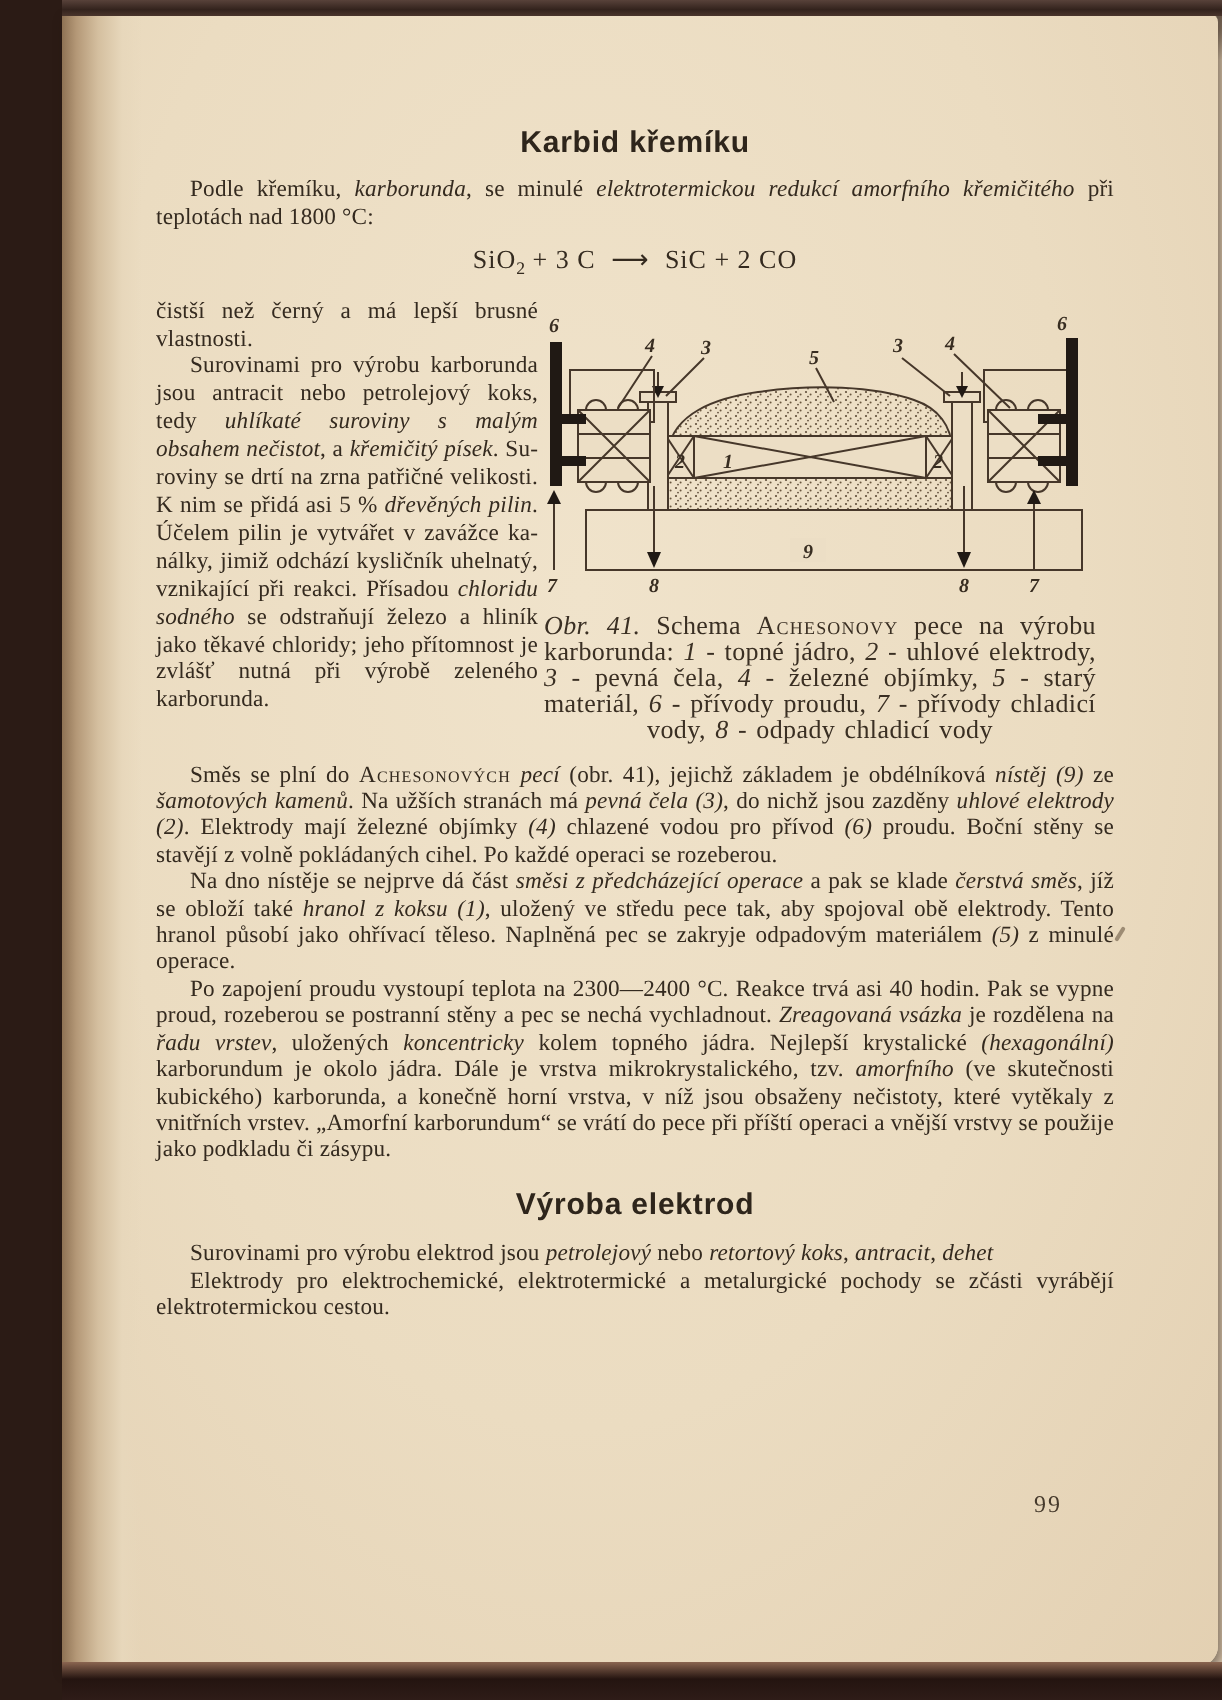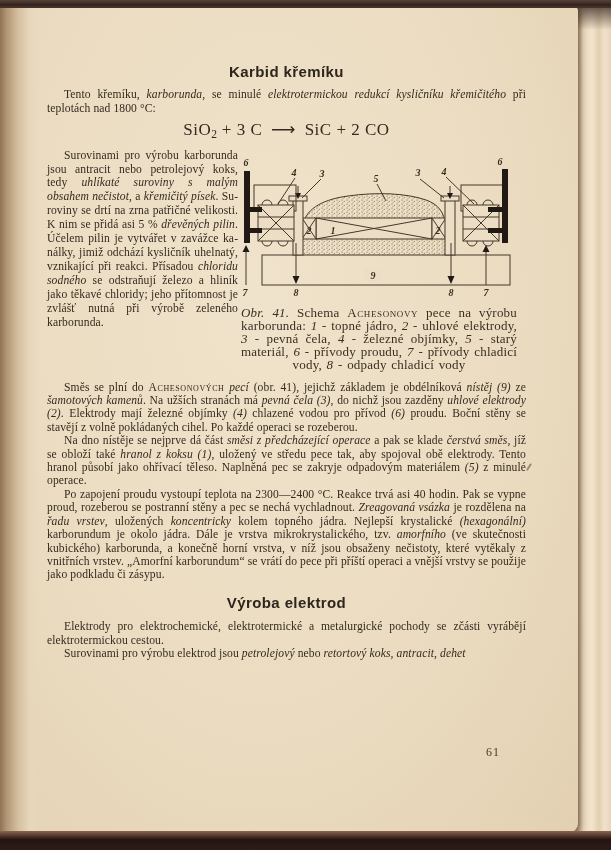--- a/index.html
+++ b/index.html
@@ -1,21 +1,21 @@
 <!DOCTYPE html>
 <html><head>
 <meta charset="utf-8">
 <style>
   html,body{margin:0;padding:0;}
   body{
     width:611px;height:850px;position:relative;overflow:hidden;
     background:#2b1b15;
     font-family:"Liberation Serif","DejaVu Serif",serif;
   }
-  .scan{position:absolute;inset:0;}
+  .scan{position:absolute;inset:0;margin-left:31px;}
   
   .band-top{position:absolute;left:0;top:0;width:611px;height:8px;
     background:linear-gradient(180deg,#58423a 0%,#33231d 60%,#4a352c 100%);}
   .band-bottom{position:absolute;left:0;top:831px;width:611px;height:19px;
     background:linear-gradient(180deg,#8a6550 0%,#241410 45%,#2e1c18 100%);}
   
   .edge-stack{position:absolute;right:0;top:6px;width:40px;height:828px;
     background:linear-gradient(90deg,#d9c2a4 0%,#c8ac8a 16%,#e9d6b9 30%,#f3e4cd 52%,#e2cfb1 70%,#f1e1ca 84%,#e7d4ba 100%);}
   .edge-corner{position:absolute;right:0;top:6px;width:42px;height:24px;
     background:linear-gradient(180deg,rgba(48,32,24,.75),rgba(48,32,24,0));}
@@ -33,21 +33,21 @@
   .content{position:absolute;left:47px;top:40px;width:479px;
     font-size:11.6px;line-height:13.4px;text-align:justify;
     letter-spacing:.1px;}
   h1,h2{font-family:"Liberation Sans","DejaVu Sans",sans-serif;
     font-weight:700;font-size:15px;text-align:center;letter-spacing:.4px;color:#2e251b;}
   h1{margin:18px 0 10px 0;}
   h2{margin:14px 0 11px 0;text-align:center;}
   p{margin:0;}
   .indent{text-indent:17px;}
   .noindent{text-indent:0;}
-  .equation{text-align:center;font-size:17px;margin:8px 0 7px 0;letter-spacing:.5px;}
+  .equation{text-align:center;font-size:13px;margin:8px 0 7px 0;letter-spacing:.5px;}
   .seg-i{font-style:italic;}
   .seg-sc{font-variant:small-caps;letter-spacing:.6px;}
   .seg-sub{font-size:68%;vertical-align:-3px;letter-spacing:0;}
   .seg-arr{font-family:"DejaVu Sans",sans-serif;padding:0 4px;}
   
   .wrap{position:relative;height:232px;margin-top:2px;}
   .leftcol{width:191px;line-height:13.9px;hyphens:manual;}
   .figurebox{position:absolute;left:186px;top:6px;width:292px;margin:0;}
   .figurebox svg{display:block;margin-left:3px;}
   figcaption{margin:7px 0 0 8px;width:276px;font-size:13px;line-height:13.2px;
@@ -70,27 +70,28 @@
   <div class="edge-corner"></div>
 
   <div class="page">
     <div class="gutter"></div>
     <div class="page-bottom-line"></div>
 
     <div class="content">
 
       <h1>Karbid křemíku</h1>
 
-      <p class="indent"><span>Tento křemíku, </span><span class="seg-i">karborunda</span><span>, se minulé </span><span class="seg-i">elektrotermickou redukcí kysličníku křemičitého</span><span> při teplotách nad 1800 °C:</span></p>
+      <p class="indent"><span>Podle křemíku, </span><span class="seg-i">karborunda</span><span>, se minulé </span><span class="seg-i">elektrotermickou redukcí amorfního křemičitého</span><span> při teplotách nad 1800 °C:</span></p>
 
       <div class="equation"><span>SiO</span><span class="seg-sub">2</span><span> + 3 C </span><span class="seg-arr">⟶</span><span> SiC + 2 CO</span></div>
 
 
       <div class="wrap">
         <div class="leftcol">
+          <p class="noindent"><span>čistší než černý a má lepší brusné vlastnosti.</span></p>
           <p class="indent"><span>Surovinami pro výrobu kar­borunda jsou antracit nebo petrolejový koks, tedy </span><span class="seg-i">uhlí­katé suroviny s malým obsahem nečistot</span><span>, a </span><span class="seg-i">křemičitý písek</span><span>. Su­roviny se drtí na zrna patřičné velikosti. K nim se přidá asi 5 % </span><span class="seg-i">dřevěných pilin</span><span>. Účelem pilin je vytvářet v zavážce ka­nálky, jimiž odchází kysličník uhelnatý, vznikající při reakci. Přísadou </span><span class="seg-i">chloridu sodného</span><span> se odstraňují železo a hliník jako těkavé chloridy; jeho přítom­nost je zvlášť nutná při výro­bě zeleného karborunda.</span></p>
         </div>
 
         <figure class="figurebox">
           <svg width="285" height="144" viewBox="0 0 285 144">
             <defs>
               <pattern id="stip" width="5" height="4" patternUnits="userSpaceOnUse">
                 <circle cx="1" cy="1" r="0.55" fill="#5f4d39"></circle>
                 <circle cx="3.3" cy="2.2" r="0.5" fill="#6a573f"></circle>
                 <circle cx="2" cy="3.3" r="0.45" fill="#5f4d39"></circle>
@@ -189,24 +190,24 @@
           <figcaption><span class="seg-i">Obr. 41.</span><span> Schema </span><span class="seg-sc">Achesonovy</span><span> pece na výrobu karborunda: </span><span class="seg-i">1</span><span> - topné jádro, </span><span class="seg-i">2</span><span> - uhlové elektrody, </span><span class="seg-i">3</span><span> - pevná čela, </span><span class="seg-i">4</span><span> - železné objímky, </span><span class="seg-i">5</span><span> - starý materiál, </span><span class="seg-i">6</span><span> - přívody proudu, </span><span class="seg-i">7</span><span> - přívody chladicí vody, </span><span class="seg-i">8</span><span> - odpady chladicí vody</span></figcaption>
         </figure>
       </div>
 
       <p class="indent"><span>Směs se plní do </span><span class="seg-sc">Achesonových</span><span> </span><span class="seg-i">pecí</span><span> (obr. 41), jejichž základem je obdélníková </span><span class="seg-i">nístěj (9)</span><span> ze </span><span class="seg-i">šamotových kamenů</span><span>. Na užších stranách má </span><span class="seg-i">pevná čela (3)</span><span>, do nichž jsou zazděny </span><span class="seg-i">uhlové elektrody (2)</span><span>. Elektrody mají železné objímky </span><span class="seg-i">(4)</span><span> chlazené vodou pro přívod </span><span class="seg-i">(6)</span><span> proudu. Boční stěny se stavějí z volně pokládaných cihel. Po každé operaci se rozeberou.</span></p>
       <p class="indent"><span>Na dno nístěje se nejprve dá část </span><span class="seg-i">směsi z předcházející operace</span><span> a pak se klade </span><span class="seg-i">čerstvá směs</span><span>, jíž se obloží také </span><span class="seg-i">hranol z koksu (1)</span><span>, uložený ve středu pece tak, aby spojoval obě elektrody. Tento hranol působí jako ohřívací těleso. Naplněná pec se zakryje odpadovým materiálem </span><span class="seg-i">(5)</span><span> z minulé operace.</span></p>
       <p class="indent"><span>Po zapojení proudu vystoupí teplota na 2300—2400 °C. Reakce trvá asi 40 hodin. Pak se vypne proud, rozeberou se postranní stěny a pec se nechá vychladnout. </span><span class="seg-i">Zreagovaná vsázka</span><span> je rozdělena na </span><span class="seg-i">řadu vrstev</span><span>, uložených </span><span class="seg-i">koncentricky</span><span> kolem topného jádra. Nejlepší krystalické </span><span class="seg-i">(hexagonální)</span><span> karborundum je okolo jádra. Dále je vrstva mikrokrystalického, tzv. </span><span class="seg-i">amorfního</span><span> (ve skutečnosti kubického) karborunda, a konečně horní vrstva, v níž jsou obsaženy nečistoty, které vytěkaly z vnitřních vrstev. „Amorfní karborundum“ se vrátí do pece při příští operaci a vnější vrstvy se použije jako podkladu či zásypu.</span></p>
 
       <h2>Výroba elektrod</h2>
 
+      <p class="indent"><span>Surovinami pro výrobu elektrod jsou </span><span class="seg-i">petrolejový</span><span> nebo </span><span class="seg-i">retortový koks</span><span>, </span><span class="seg-i">antracit</span><span>, </span><span class="seg-i">dehet</span></p>
       <p class="indent"><span>Elektrody pro elektrochemické, elektrotermické a metalurgické pochody se zčásti vyrábějí elektrotermickou cestou.</span></p>
-      <p class="indent"><span>Surovinami pro výrobu elektrod jsou </span><span class="seg-i">petrolejový</span><span> nebo </span><span class="seg-i">retortový koks</span><span>, </span><span class="seg-i">antracit</span><span>, </span><span class="seg-i">dehet</span></p>
 
     </div>
 
-    <div class="pagenum">61</div>
+    <div class="pagenum">99</div>
     <div class="pencil"></div>
   </div>
 
   <div class="band-top"></div>
   <div class="band-bottom"></div>
 </div>
 
 </body></html>

